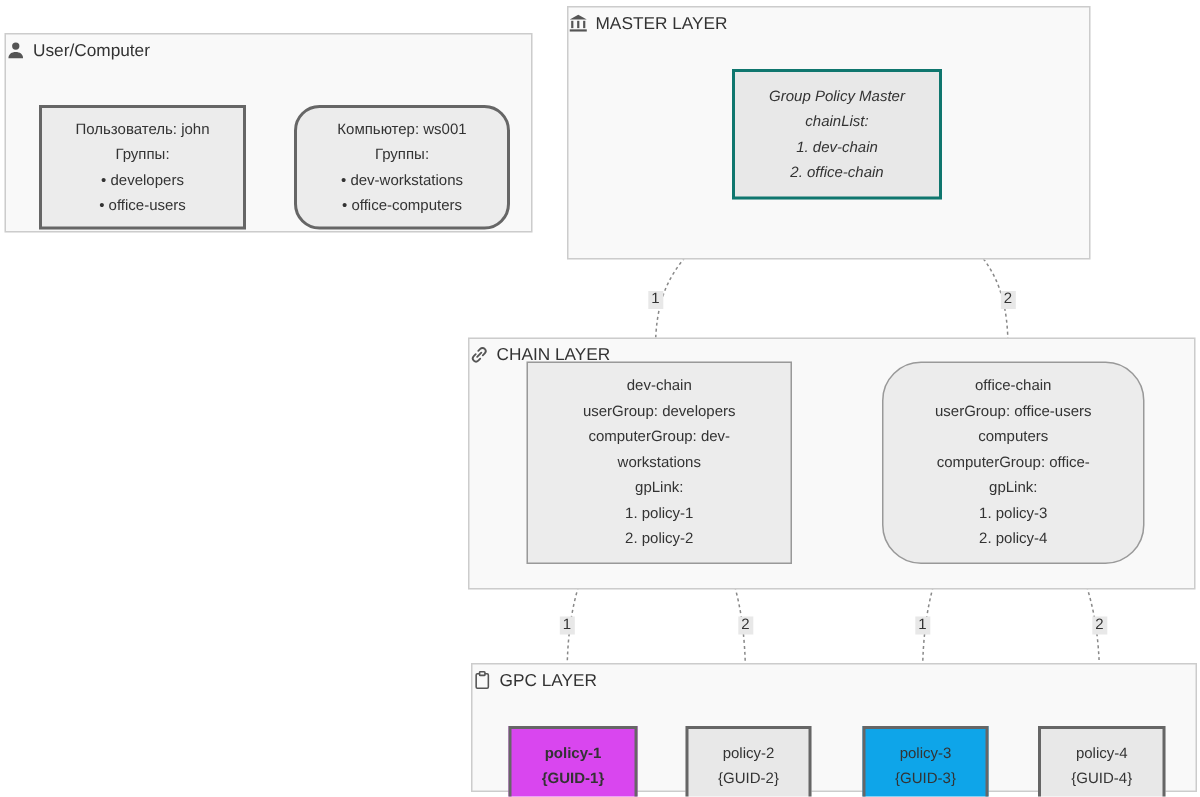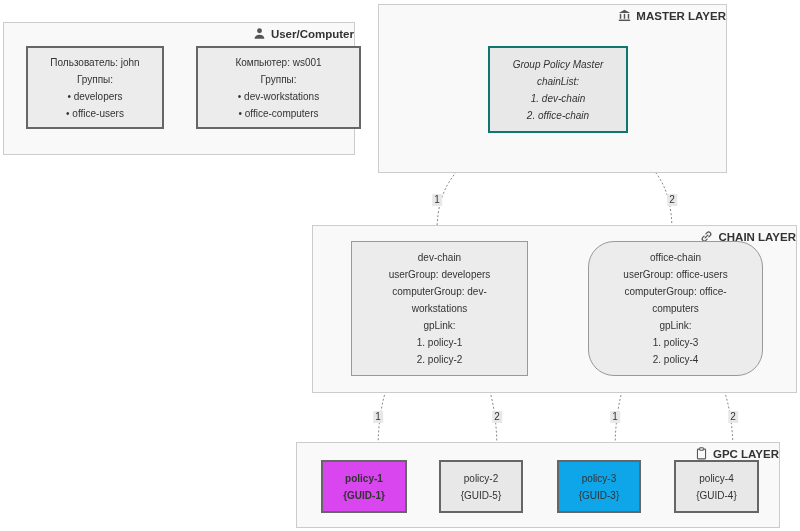--- a/index.html
+++ b/index.html
@@ -6,33 +6,33 @@
   .canvas{
     position:relative;width:800px;height:531px;overflow:hidden;
     font-family:"Liberation Sans",sans-serif;color:#333;
   }
   .edges{position:absolute;left:0;top:0;width:800px;height:531px;pointer-events:none;}
   .container{
     position:absolute;background:#f9f9f9;border:1px solid #ccc;box-sizing:border-box;
   }
   .g-title{
     position:absolute;top:4px;left:0;width:100%;
-    display:flex;align-items:center;justify-content:flex-end;gap:5px;
-    font-size:11.5px;color:#333;white-space:nowrap;font-weight:bold;
+    display:flex;align-items:center;justify-content:flex-start;gap:5px;
+    font-size:11.5px;color:#333;white-space:nowrap;
   }
   .g-title .icon{display:inline-flex;width:13px;height:13px;}
   .g-title .icon svg{width:13px;height:13px;}
   .node{
     position:absolute;box-sizing:border-box;background:#ececec;
     display:flex;flex-direction:column;align-items:center;justify-content:center;
     text-align:center;font-size:10px;line-height:17px;color:#333;overflow:hidden;
   }
   .node .line{width:100%;white-space:nowrap;overflow:hidden;}
   .b-strong{border:2px solid #0f766e;font-style:italic;}
-  .b-mid{border:2px solid #666;}
+  .b-mid{border:2px solid #666;margin-top:24px;}
   .b-soft{border:1.4px solid #999;}
   .edge-label{
     position:absolute;transform:translate(-50%,-50%);
     background:#e8e8e8;padding:0 2px;font-size:10px;color:#333;line-height:12px;
   }
 </style>
 </head>
 <body>
 
 <div class="canvas">
@@ -62,21 +62,21 @@
           </svg>
       </span>
       <span>User/Computer</span>
     </div>
     <div class="node b-mid" style="left:22px;top:23px;width:138px;height:83px;">
       <div class="line">Пользователь: john</div>
       <div class="line">Группы:</div>
       <div class="line">• developers</div>
       <div class="line">• office-users</div>
     </div>
-    <div class="node b-mid" style="left:192px;top:23px;width:165px;height:83px;">
+    <div class="node b-mid" style="left:192px;top:23px;width:144px;height:83px;border-radius:17px;">
       <div class="line">Компьютер: ws001</div>
       <div class="line">Группы:</div>
       <div class="line">• dev-workstations</div>
       <div class="line">• office-computers</div>
     </div>
   </section>
 
   <section class="container" style="left:378px;top:4px;width:349px;height:169px;">
     <div class="g-title">
       <span class="icon">
@@ -114,45 +114,45 @@
       <div class="line">userGroup: developers</div>
       <div class="line">computerGroup: dev-</div>
       <div class="line">workstations</div>
       <div class="line">gpLink:</div>
       <div class="line">1. policy-1</div>
       <div class="line">2. policy-2</div>
     </div>
     <div class="node b-soft" style="left:275px;top:15px;width:175px;height:135px;border-radius:26px;">
       <div class="line">office-chain</div>
       <div class="line">userGroup: office-users</div>
+      <div class="line">computers</div>
       <div class="line">computerGroup: office-</div>
-      <div class="line">computers</div>
       <div class="line">gpLink:</div>
       <div class="line">1. policy-3</div>
       <div class="line">2. policy-4</div>
     </div>
   </section>
 
-  <section class="container" style="left:296px;top:442px;width:484px;height:86px;">
+  <section class="container" style="left:314px;top:442px;width:484px;height:86px;">
     <div class="g-title">
       <span class="icon">
         <svg viewBox="0 0 16 16" fill="none" stroke="#555" stroke-width="1.3">
           <rect x="3" y="2.6" width="10" height="12" rx="1"></rect>
           <rect x="5.8" y="1" width="4.4" height="3" rx="0.6" fill="#f9f9f9"></rect>
         </svg>
       </span>
       <span>GPC LAYER</span>
     </div>
     <div class="node b-mid" style="left:24px;top:17px;width:86px;height:53px;background:#d946ef;font-weight:bold;">
       <div class="line">policy-1</div>
       <div class="line">{GUID-1}</div>
     </div>
     <div class="node b-mid" style="left:142px;top:17px;width:84px;height:53px;background:#e8e8e8;">
       <div class="line">policy-2</div>
-      <div class="line">{GUID-5}</div>
+      <div class="line">{GUID-2}</div>
     </div>
     <div class="node b-mid" style="left:260px;top:17px;width:84px;height:53px;background:#0ea5e9;">
       <div class="line">policy-3</div>
       <div class="line">{GUID-3}</div>
     </div>
     <div class="node b-mid" style="left:377px;top:17px;width:85px;height:53px;background:#e8e8e8;">
       <div class="line">policy-4</div>
       <div class="line">{GUID-4}</div>
     </div>
   </section>

